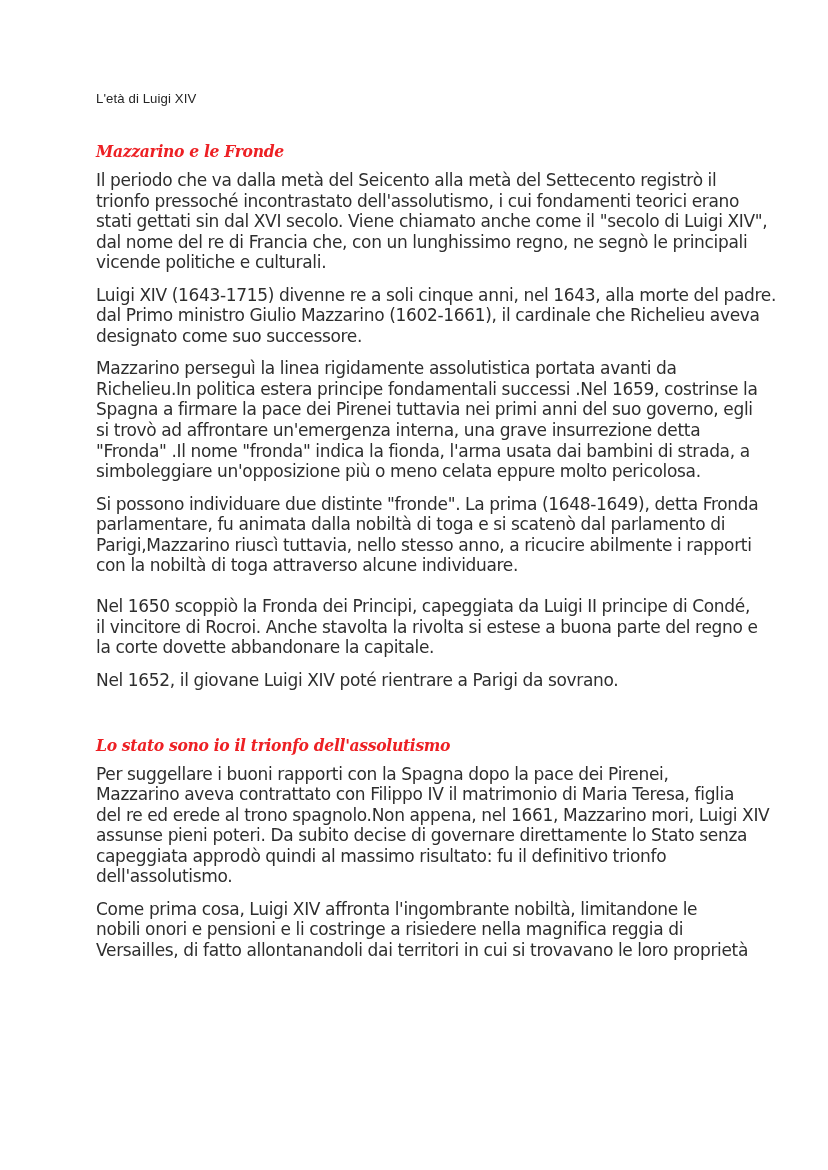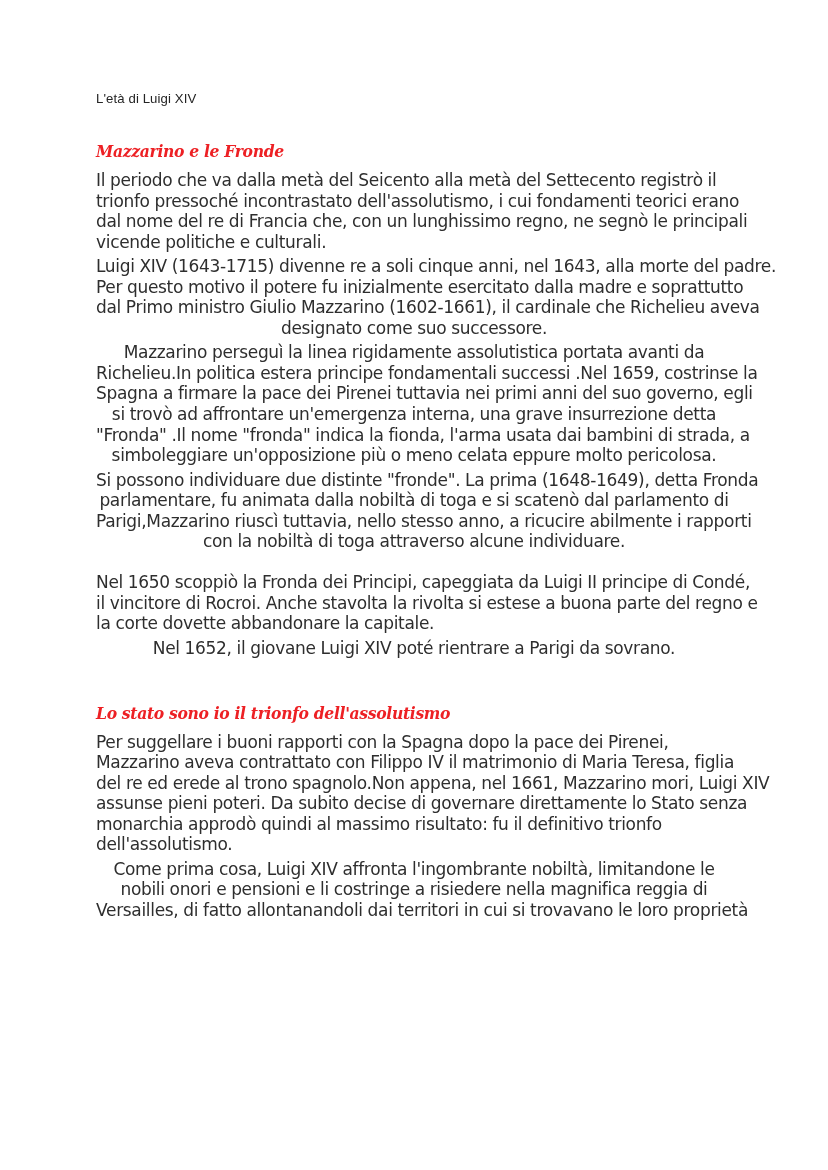--- a/index.html
+++ b/index.html
@@ -64,22 +64,21 @@
   .body-block {
     font-family: "DejaVu Sans", "Liberation Sans", sans-serif;
     font-size: 17px;
     line-height: 20.55px;
     color: #2E2E2E;
     letter-spacing: -0.32px;
     margin: 0;
     word-spacing: -0.2px;
   }
   .body-block + .body-block {
-    margin-top: 4px;
-    text-align: center;
+    margin-top: 12px;
   }
   .gap-line {
     height: 20.55px;
   }
   .gap-before-heading {
     height: 44px;
   }
   .line {
     display: block;
     white-space: nowrap;
@@ -91,27 +90,27 @@
 <div class="page">
   <div class="content">
 
     <div class="doc-title">L'età di Luigi XIV</div>
 
     <div class="section-heading">Mazzarino e le Fronde</div>
 
     <div class="body-block">
       <span class="line">Il periodo che va dalla metà del Seicento alla metà del Settecento registrò il</span>
       <span class="line">trionfo pressoché incontrastato dell'assolutismo, i cui fondamenti teorici erano</span>
+      <span class="line">stati gettati sin dal XVI secolo. Viene chiamato anche come il "secolo di Luigi XIV",</span>
       <span class="line">dal nome del re di Francia che, con un lunghissimo regno, ne segnò le principali</span>
       <span class="line">vicende politiche e culturali.</span>
     </div>
 
     <div class="body-block">
       <span class="line">Luigi XIV (1643-1715) divenne re a soli cinque anni, nel 1643, alla morte del padre.</span>
-      <span class="line">Per questo motivo il potere fu inizialmente esercitato dalla madre e soprattutto</span>
       <span class="line">dal Primo ministro Giulio Mazzarino (1602-1661), il cardinale che Richelieu aveva</span>
       <span class="line">designato come suo successore.</span>
     </div>
 
     <div class="body-block">
       <span class="line">Mazzarino perseguì la linea rigidamente assolutistica portata avanti da</span>
       <span class="line">Richelieu.In politica estera principe fondamentali successi .Nel 1659, costrinse la</span>
       <span class="line">Spagna a firmare la pace dei Pirenei tuttavia nei primi anni del suo governo, egli</span>
       <span class="line">si trovò ad affrontare un'emergenza interna, una grave insurrezione detta</span>
       <span class="line">"Fronda" .Il nome "fronda" indica la fionda, l'arma usata dai bambini di strada, a</span>
@@ -139,21 +138,21 @@
 
     <div class="gap-before-heading"></div>
 
     <div class="section-heading second">Lo stato sono io il trionfo dell'assolutismo</div>
 
     <div class="body-block">
       <span class="line">Per suggellare i buoni rapporti con la Spagna dopo la pace dei Pirenei,</span>
       <span class="line">Mazzarino aveva contrattato con Filippo IV il matrimonio di Maria Teresa, figlia</span>
       <span class="line">del re ed erede al trono spagnolo.Non appena, nel 1661, Mazzarino mori, Luigi XIV</span>
       <span class="line">assunse pieni poteri. Da subito decise di governare direttamente lo Stato senza</span>
-      <span class="line">monarchia approdò quindi al massimo risultato: fu il definitivo trionfo</span>
+      <span class="line">capeggiata approdò quindi al massimo risultato: fu il definitivo trionfo</span>
       <span class="line">dell'assolutismo.</span>
     </div>
 
     <div class="body-block">
       <span class="line">Come prima cosa, Luigi XIV affronta l'ingombrante nobiltà, limitandone le</span>
       <span class="line">nobili onori e pensioni e li costringe a risiedere nella magnifica reggia di</span>
       <span class="line">Versailles, di fatto allontanandoli dai territori in cui si trovavano le loro proprietà</span>
     </div>
 
   </div>

